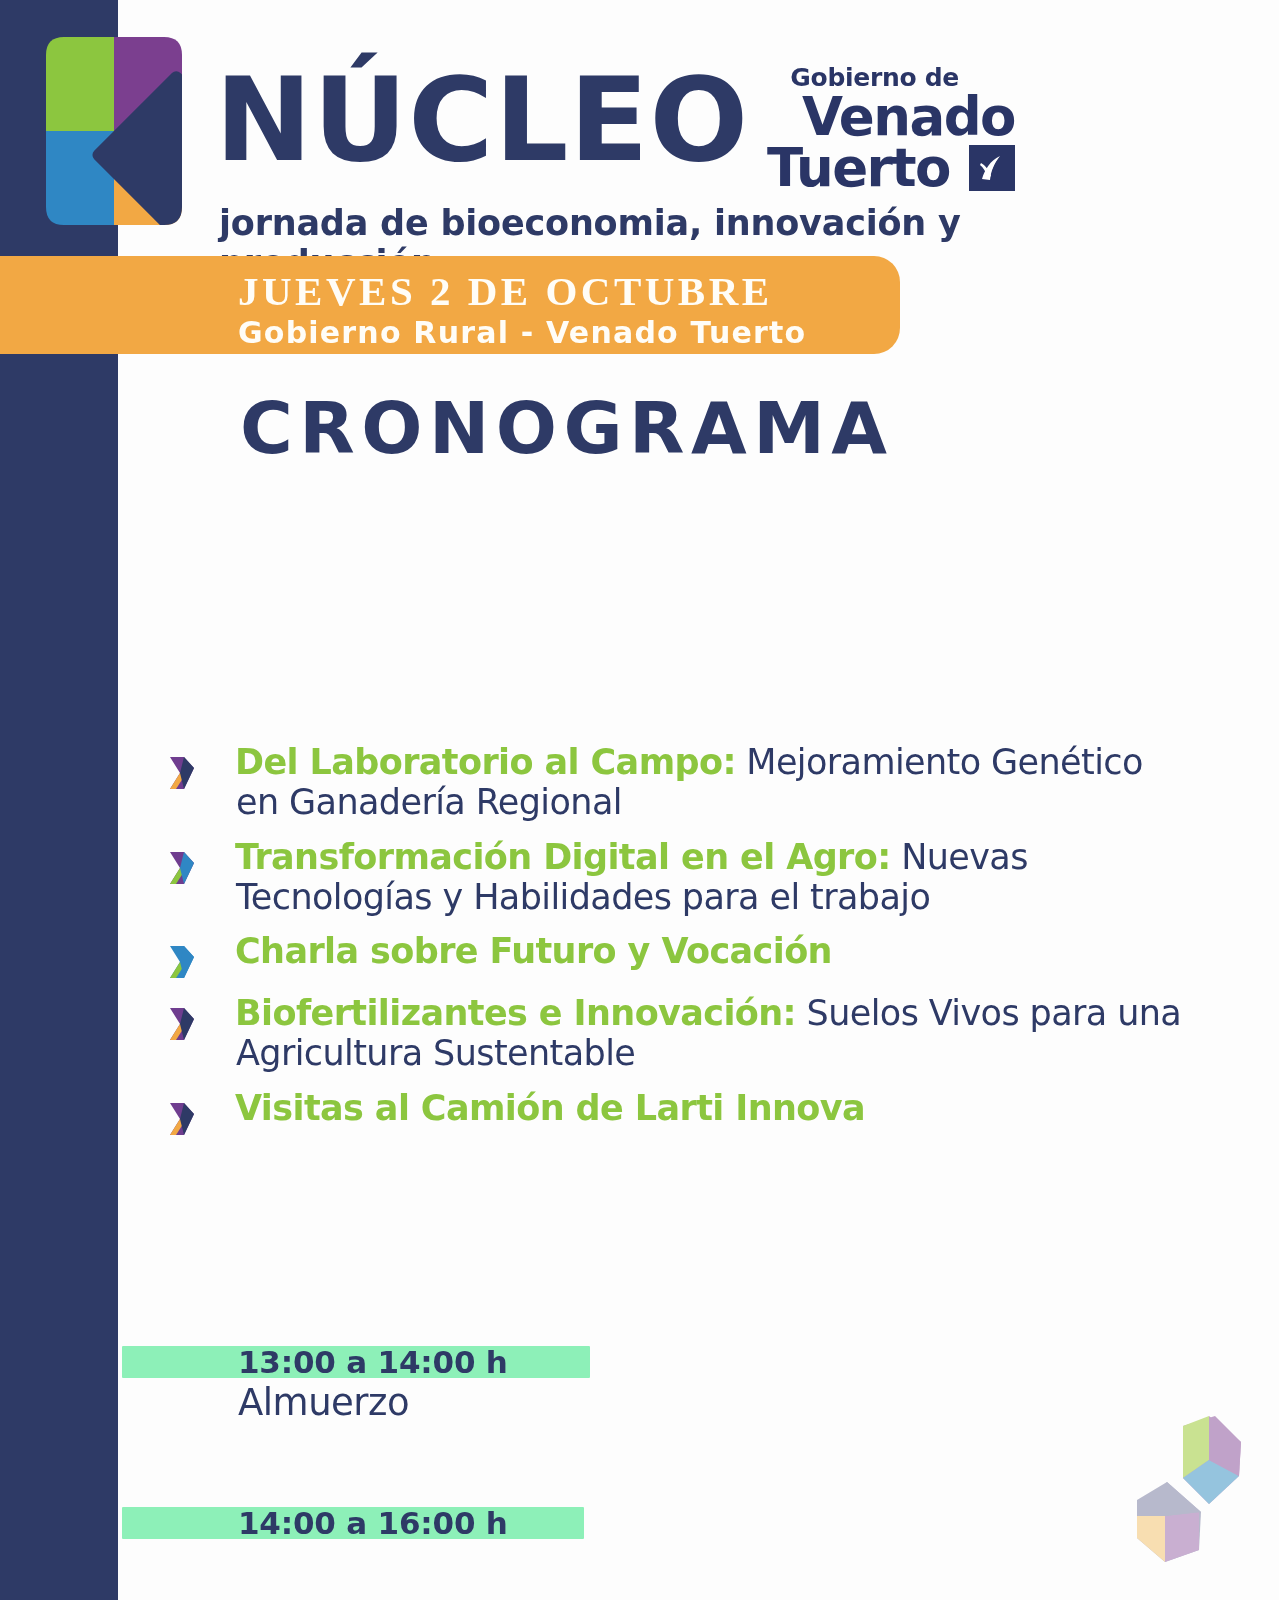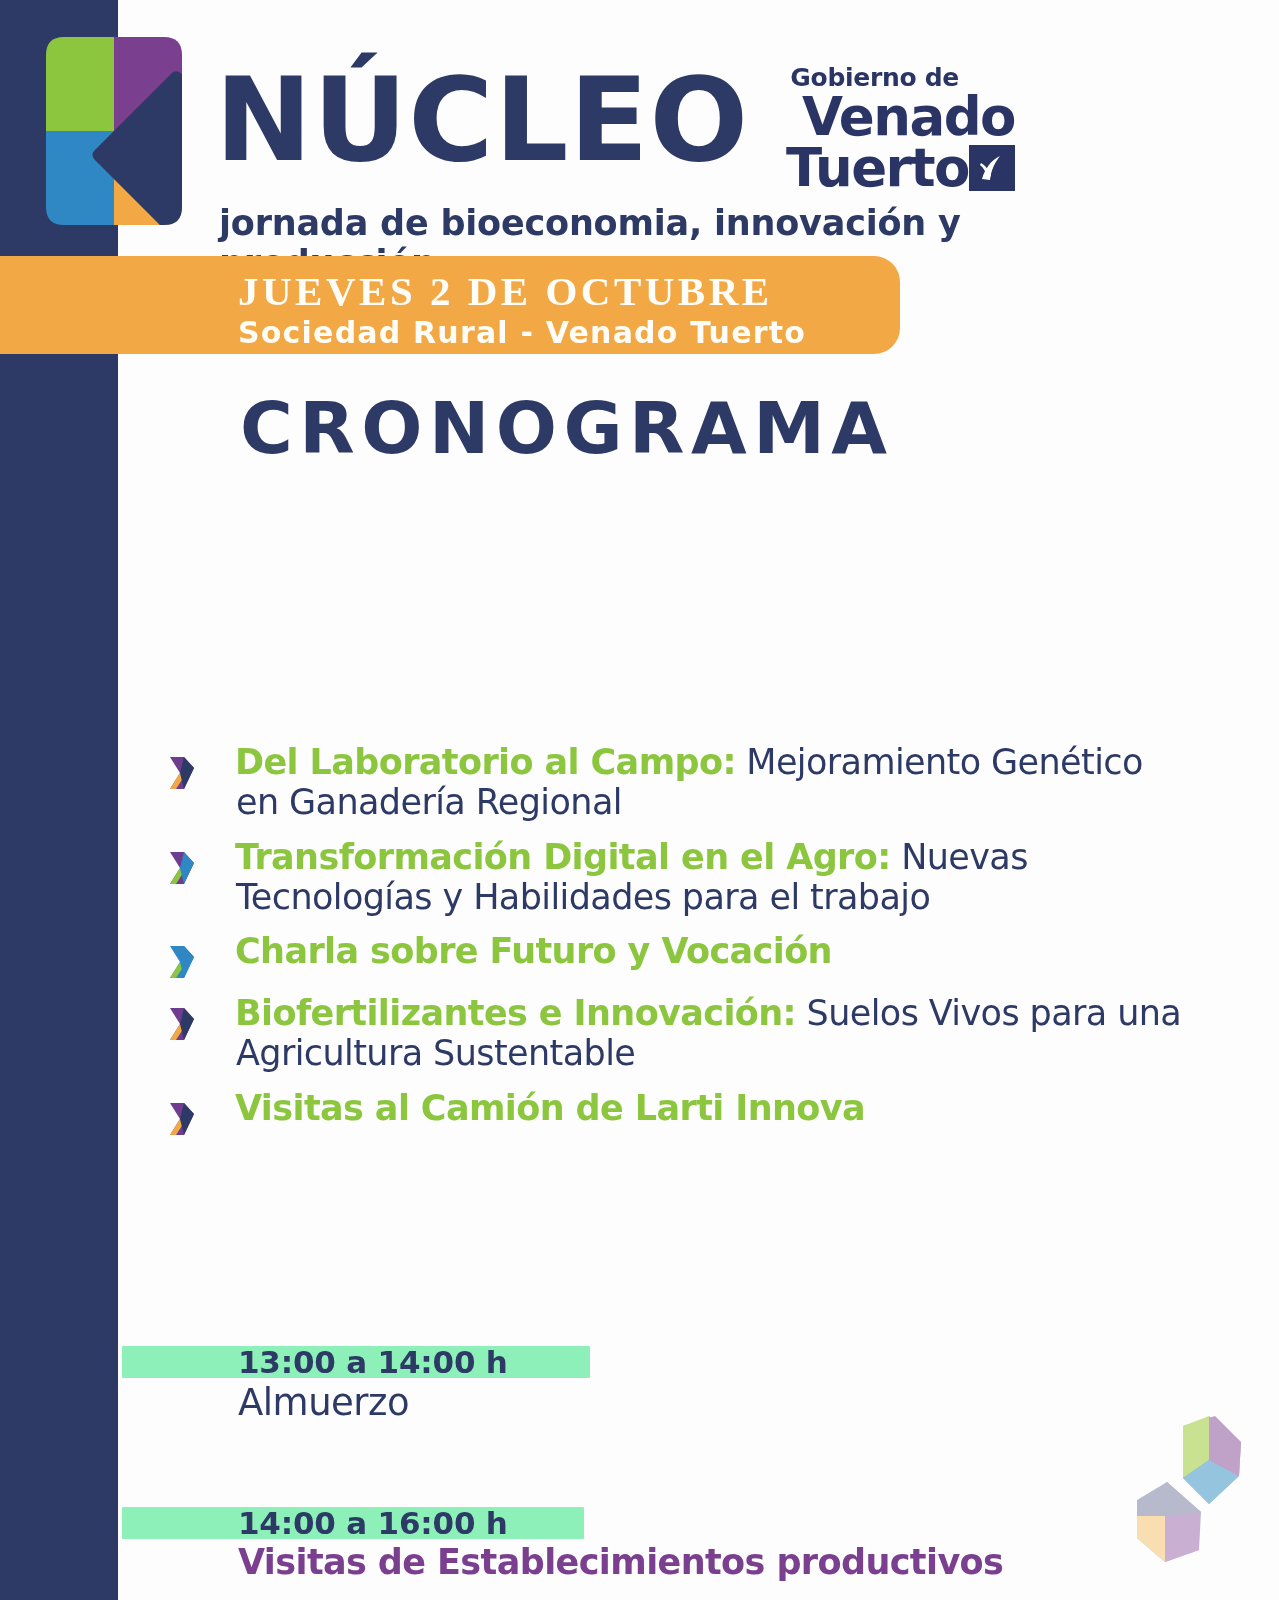--- a/index.html
+++ b/index.html
@@ -87,21 +87,21 @@
   .gov-big {
     font-size: 53px;
     font-weight: 700;
     line-height: 0.96;
     letter-spacing: -1.5px;
   }
   .gov-row2 {
     display: flex;
     align-items: flex-end;
     justify-content: flex-start;
-    gap: 0;
+    gap: 19px;
   }
   .gov-mark {
     width: 46px;
     height: 46px;
     background: #2a3566;
     position: relative;
     flex: none;
     margin-bottom: 3px;
   }
   .gov-mark svg { display:block; }
@@ -284,21 +284,21 @@
             <path d="M12 18 C16 20 20 25 22 31 L19 33 C17 27 14 22 11 20 Z" fill="#ffffff"></path>
           </svg>
         </div>
       </div>
     </div>
   </div>
 
   <div class="date-band">
     <div class="date-band-inner">
       <div class="date-line1">JUEVES 2 DE OCTUBRE</div>
-      <div class="date-line2">Sociedad Rural - Venado Tuerto</div>
+      <div class="date-line2">Gobierno Rural - Venado Tuerto</div>
     </div>
   </div>
 
   <div class="cronograma">CRONOGRAMA</div>
 
 
   <div class="bullets">
 
     <div class="bullet">
       <span class="bullet-icon">
@@ -375,21 +375,20 @@
         <div class="slot-time">13:00 a 14:00 h</div>
       </div>
       <div class="slot-desc">Almuerzo</div>
     </div>
 
     <div class="slot">
       <div class="slot-time-wrap">
         <div class="slot-hl" style="background:#8df0b8; width:462px;"></div>
         <div class="slot-time">14:00 a 16:00 h</div>
       </div>
-      <div class="slot-desc bold">Visitas de Establecimientos productivos</div>
     </div>
 
   </div>
 
   <div class="bottom-mark">
     <svg viewBox="0 0 152 168" width="152" height="168" aria-hidden="true">
       <g opacity="0.85">
         <path d="M70 22 L102 12 L128 38 L126 72 L96 100 L70 74 Z" fill="#9b6aa8"></path>
         <path d="M70 22 L96 12 L96 56 L70 74 Z" fill="#a8d24e"></path>
         <path d="M70 74 L96 56 L126 72 L96 100 Z" fill="#4fa5cf" opacity="0.92"></path>

